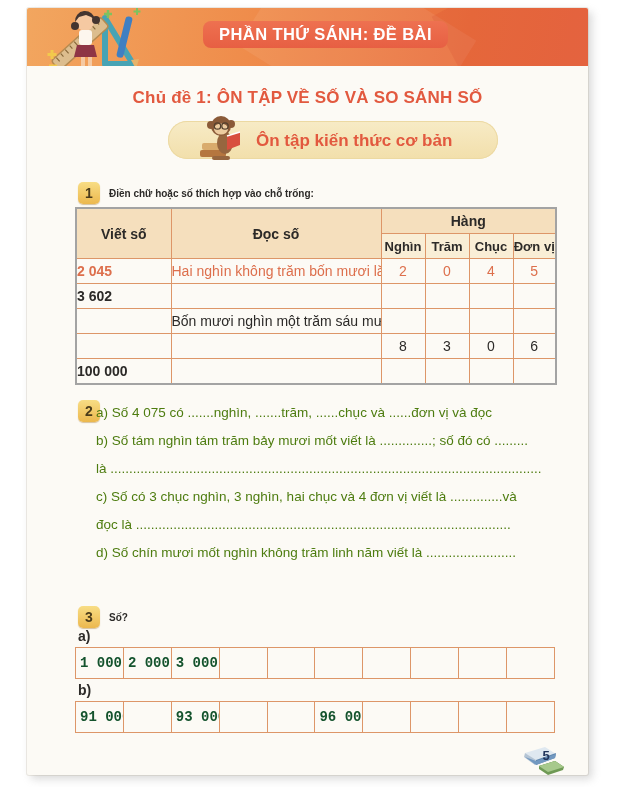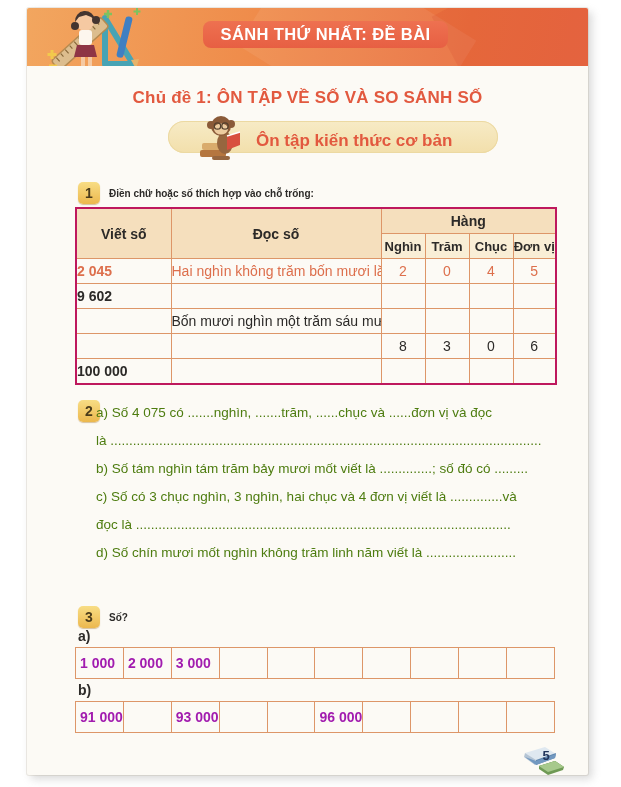--- a/index.html
+++ b/index.html
@@ -16,56 +16,56 @@
   .banner .deco2{position:absolute;left:430px;top:-40px;width:170px;height:150px;
     background:rgba(205,55,35,.14);transform:rotate(-28deg);}
   .banner-pill{position:absolute;left:176px;top:13px;width:245px;height:27px;border-radius:8px;
     background:linear-gradient(180deg,#ee7150,#e75f43);color:#fff;font-weight:bold;font-size:16.5px;
     letter-spacing:.4px;text-align:center;line-height:27px;}
   .mascot{position:absolute;left:18px;top:-2px;}
 
   
   .topic{position:absolute;left:0;top:80px;width:561px;text-align:center;color:#e2593f;
     font-weight:bold;font-size:17px;letter-spacing:.2px;}
-  .kb-badge{position:absolute;left:141px;top:113px;width:330px;height:32px;border-radius:20px;
+  .kb-badge{position:absolute;left:141px;top:113px;width:330px;height:38px;border-radius:20px;
     background:linear-gradient(180deg,#f7ebc6,#f2dfab);box-shadow:inset 0 0 0 1px #ecd9a2;}
   .kb-badge .label{position:absolute;left:88px;top:0;height:39px;line-height:39px;
     color:#e2593f;font-weight:bold;font-size:17px;}
   .kb-monkey{position:absolute;left:30px;top:-9px;}
 
   .num-badge{display:inline-block;width:22px;height:22px;border-radius:5px;text-align:center;
     line-height:22px;font-weight:bold;font-size:14px;color:#4a3b1a;
     background:linear-gradient(180deg,#f8dd85,#ecb84e);box-shadow:0 1px 1px rgba(160,110,30,.4);}
   .ex-head{position:absolute;display:flex;align-items:center;gap:9px;}
   .ex-title{font-weight:bold;font-size:10px;color:#2c2a28;}
 
   
   table.t1{position:absolute;left:48px;top:199px;width:480px;border-collapse:collapse;
-    table-layout:fixed;border:2px solid #be185d;}
+    table-layout:fixed;border:2px solid #a3a3a3;}
   table.t1 th,table.t1 td{border:1px solid #dd9668;padding:0;overflow:hidden;white-space:nowrap;}
   table.t1 th{background:#f5dfbd;font-weight:bold;font-size:14px;color:#2c2a28;height:24px;}
   table.t1 tr.sub th{background:#f9eed6;font-size:13px;height:24px;}
   table.t1 td{height:24px;font-size:14px;color:#2c2a28;background:transparent;}
   td.viet{padding-left:12px;font-weight:bold;}
   td.doc{padding-left:12px;}
   td.dg{text-align:center;}
   tr.ans td{color:#dd6f4c;}
   tr.ans td.viet{font-weight:bold;margin-left:20px;}
 
   
   .ex2-lines{position:absolute;left:69px;top:391px;width:462px;}
   .ex2-lines .ln{height:28px;line-height:28px;font-size:13.5px;color:#4d7c0f;
     white-space:nowrap;overflow:hidden;}
 
   
   .row-label{position:absolute;left:51px;font-weight:bold;font-size:14px;color:#2c2a28;}
   table.t3{position:absolute;left:48px;width:480px;border-collapse:collapse;table-layout:fixed;
     border:1px solid #dd9668;}
-  table.t3 td{border:1px solid #dd9668;height:30px;font-size:14px;font-weight:bold;color:#a21caf;
-    padding:0 0 0 4px;white-space:nowrap;overflow:hidden;}
+  table.t3 td{border:1px solid #dd9668;height:30px;font-size:14px;font-weight:bold;color:#14532d;
+    padding:0 0 0 4px;white-space:nowrap;overflow:hidden;font-family:Liberation Mono, monospace;}
 
   
   .footer-books{position:absolute;left:492px;top:736px;width:48px;height:36px;}
   .page-num{position:absolute;left:512px;top:740px;width:14px;text-align:center;
     font-weight:bold;font-size:13px;color:#22365c;}
 </style>
 </head>
 <body>
 
 <div class="stage">
@@ -90,21 +90,21 @@
         <path d="M32 39 h17 l3 12 h-23 z" fill="#8e3545"></path>
         <rect x="36" y="51" width="4" height="10" fill="#f5c9a2"></rect>
         <rect x="43" y="51" width="4" height="10" fill="#f5c9a2"></rect>
         <rect x="34" y="60" width="7" height="4" rx="2" fill="#3a2f2a"></rect>
         <rect x="42" y="60" width="7" height="4" rx="2" fill="#3a2f2a"></rect>
         <path d="M63 4 v8 M59 8 h8" stroke="#7fc25e" stroke-width="2.5"></path>
         <path d="M92 2 v7 M88.5 5.5 h7" stroke="#7fc25e" stroke-width="2"></path>
         <path d="M7 44 v9 M2.5 48.5 h9" stroke="#f2c94c" stroke-width="3"></path>
         <path d="M4 60 h8" stroke="#f2c94c" stroke-width="3"></path>
       </svg>
-      <div class="banner-pill">SÁNH THỨ NHẤT: ĐỀ BÀI</div>
+      <div class="banner-pill">PHẦN THỨ SÁNH: ĐỀ BÀI</div>
     </div>
 
     <div class="topic">Chủ đề 1: ÔN TẬP VỀ SỐ VÀ SO SÁNH SỐ</div>
 
     <div class="kb-badge">
       <svg class="kb-monkey" width="46" height="50" viewBox="0 0 46 50">
         <rect x="2" y="38" width="26" height="7" rx="2" fill="#b5763f"></rect>
         <rect x="4" y="31" width="23" height="7" rx="2" fill="#d9ab6c"></rect>
         <ellipse cx="27" cy="31" rx="8" ry="11" fill="#96663f"></ellipse>
         <circle cx="13" cy="13" r="4" fill="#8a5a38"></circle>
@@ -148,21 +148,21 @@
       </tr>
       <tr class="ans">
         <td class="viet">2 045</td>
         <td class="doc">Hai nghìn không trăm bốn mươi lăm</td>
         <td class="dg">2</td>
         <td class="dg">0</td>
         <td class="dg">4</td>
         <td class="dg">5</td>
       </tr>
       <tr>
-        <td class="viet">9 602</td>
+        <td class="viet">3 602</td>
         <td class="doc"></td>
         <td class="dg"></td>
         <td class="dg"></td>
         <td class="dg"></td>
         <td class="dg"></td>
       </tr>
       <tr>
         <td class="viet"></td>
         <td class="doc">Bốn mươi nghìn một trăm sáu mươi tư</td>
         <td class="dg"></td>
@@ -185,22 +185,22 @@
         <td class="dg"></td>
         <td class="dg"></td>
         <td class="dg"></td>
       </tr>
     </tbody>
       </table>
 
     <span class="num-badge" style="position:absolute;left:51px;top:392px;">2</span>
     <div class="ex2-lines">
       <div class="ln">a) Số 4 075 có .......nghìn, .......trăm, ......chục và ......đơn vị và đọc</div>
+      <div class="ln">b) Số tám nghìn tám trăm bảy mươi mốt viết là ..............; số đó có .........</div>
       <div class="ln">là ...................................................................................................................</div>
-      <div class="ln">b) Số tám nghìn tám trăm bảy mươi mốt viết là ..............; số đó có .........</div>
       <div class="ln">c) Số có 3 chục nghìn, 3 nghìn, hai chục và 4 đơn vị viết là ..............và</div>
       <div class="ln">đọc là ....................................................................................................</div>
       <div class="ln">d) Số chín mươi mốt nghìn không trăm linh năm viết là ........................</div>
     </div>
 
     <div class="ex-head" style="left:51px;top:598px;">
       <span class="num-badge">3</span>
       <span class="ex-title">Số?</span>
     </div>
 

